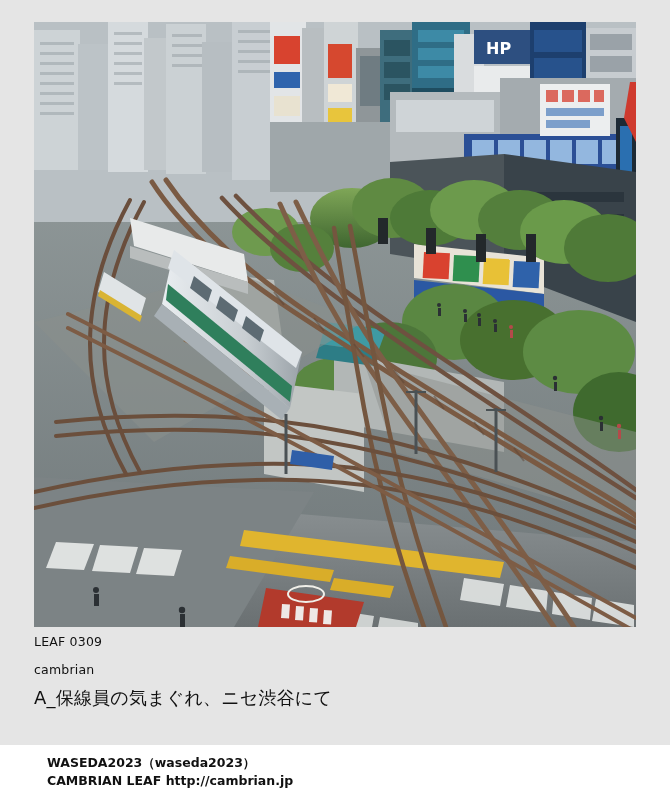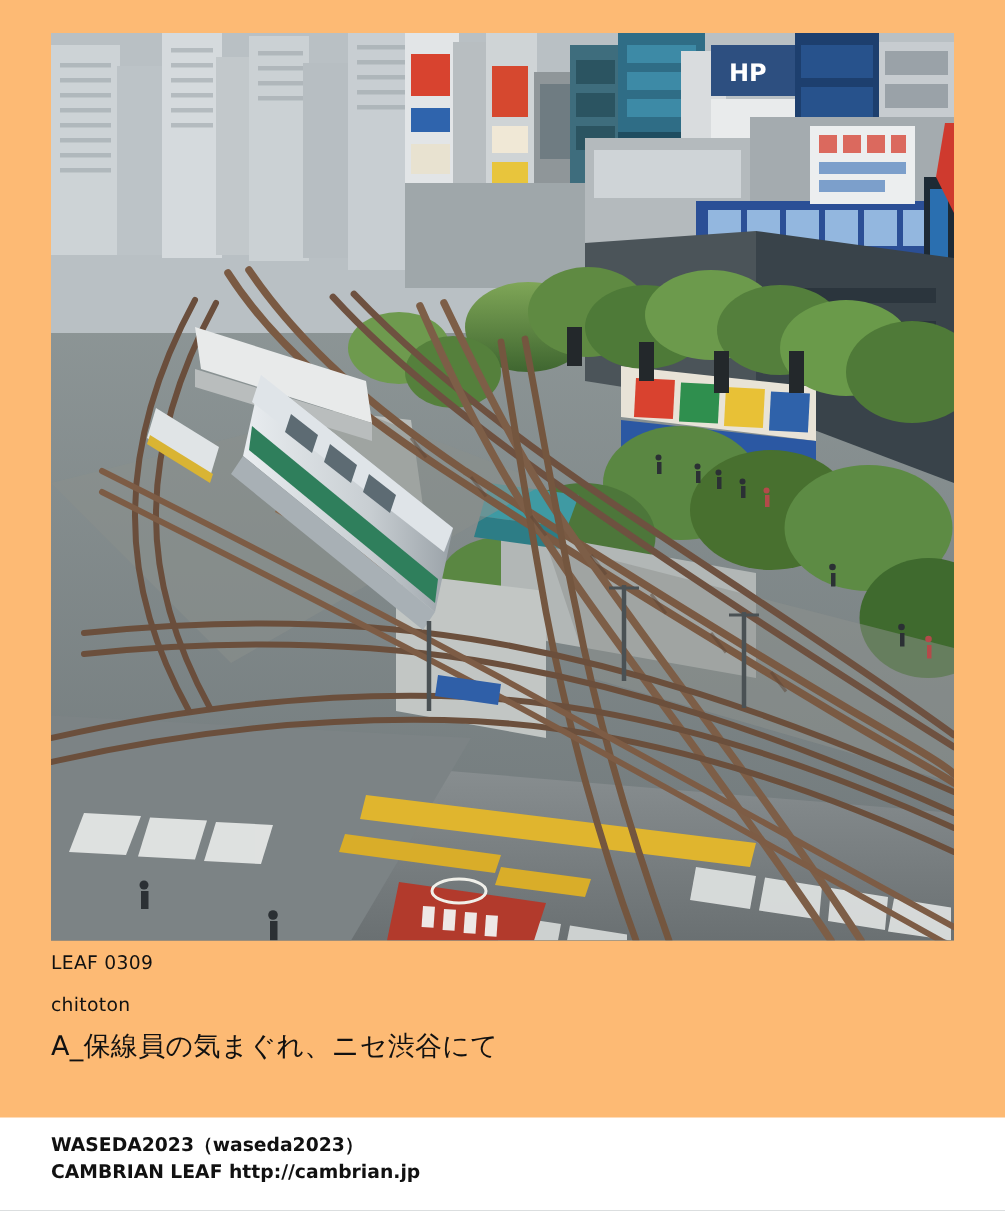--- a/index.html
+++ b/index.html
@@ -11,21 +11,21 @@
     width: 670px;
     height: 807px;
     font-family: "DejaVu Sans", "Liberation Sans", sans-serif;
     color: #000000;
     overflow: hidden;
   }
   .page {
     position: relative;
     width: 670px;
     height: 745px;
-    background: #fdba74;
+    background: #e5e5e5;
   }
   .artwork-frame {
     position: absolute;
     left: 34px;
     top: 22px;
     width: 602px;
     height: 605px;
     overflow: hidden;
     background: #6d7b7e;
   }
@@ -45,21 +45,21 @@
     line-height: 15px;
     margin-bottom: 13px;
     color: #111;
   }
   .cap-line.jp {
     font-family: "DejaVu Sans", "Liberation Sans", sans-serif;
     font-size: 18px;
   }
   .footer-block {
     position: absolute;
-    left: 34px;
+    left: 47px;
     top: 754px;
     width: 602px;
   }
   .footer-line {
     font-size: 12.5px;
     font-weight: bold;
     line-height: 18px;
     color: #111;
   }
 </style>
@@ -397,21 +397,21 @@
             <circle cx="477" cy="305" r="2"></circle>
         </g>
 
         <rect x="0" y="0" width="602" height="605" fill="none"></rect>
       </g>
     </svg>
   </div>
 
   <div class="caption-block">
     <div class="cap-line">LEAF 0309</div>
-    <div class="cap-line">chitoton</div>
+    <div class="cap-line">cambrian</div>
     <div class="cap-line jp">A_保線員の気まぐれ、ニセ渋谷にて</div>
   </div>
 
   <div class="footer-block">
     <div class="footer-line">WASEDA2023（waseda2023）</div>
     <div class="footer-line">CAMBRIAN LEAF  http://cambrian.jp</div>
   </div>
 
 </div>
 

